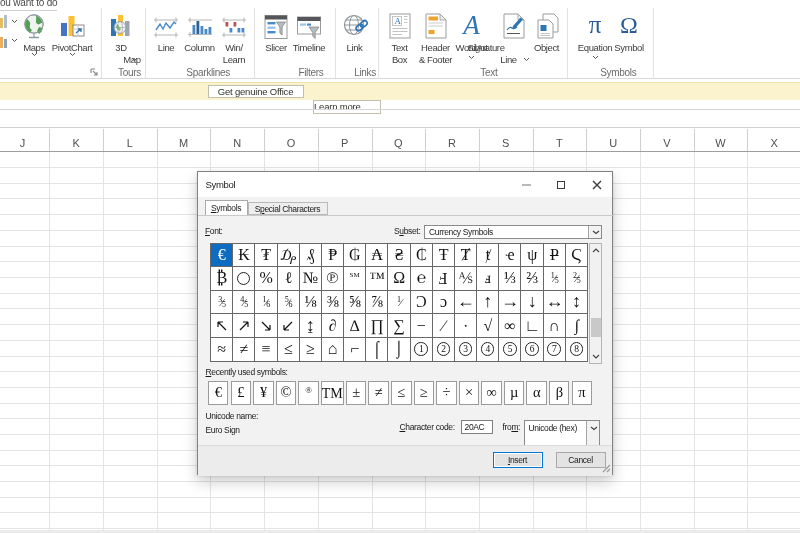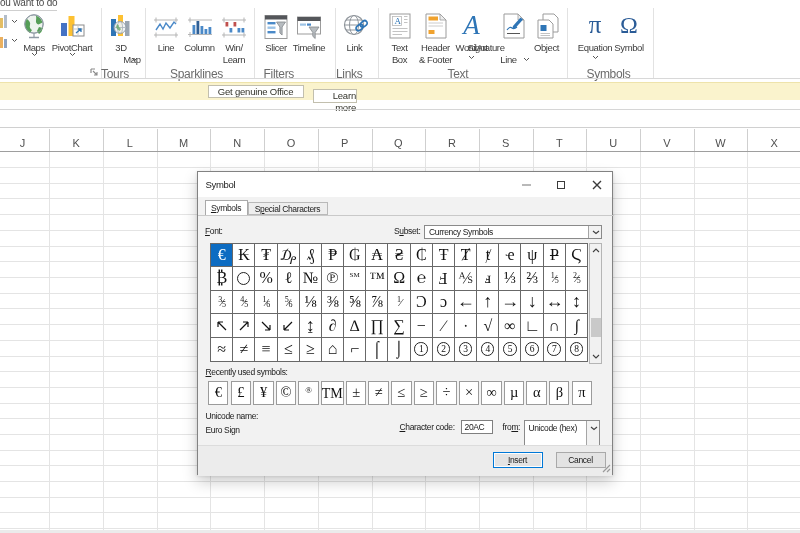--- a/index.html
+++ b/index.html
@@ -1,19 +1,19 @@
 <!DOCTYPE html>
 <html><head><meta charset="utf-8"><style>
 *{margin:0;padding:0;box-sizing:border-box}
 html,body{width:800px;height:533px;overflow:hidden;background:#fff;
 font-family:"Liberation Sans",sans-serif;}
 #stage{position:relative;width:800px;height:533px;overflow:hidden;background:#fff}
 .abs{position:absolute}
 .lbl{position:absolute;font-size:9.5px;letter-spacing:-0.4px;color:#3c3c3c;text-align:center;white-space:nowrap;line-height:12px}
-.grp{position:absolute;font-size:12px;letter-spacing:-0.3px;color:#6b6b6b;text-align:left;white-space:nowrap}
+.grp{position:absolute;font-size:10px;letter-spacing:-0.3px;color:#6b6b6b;text-align:right;white-space:nowrap}
 .sep{position:absolute;width:1px;background:#e2e2e2}
 .hl{position:absolute;background:#e4e4e4;height:1px}
 </style></head><body>
 <div id="stage">
 
 <div class="abs" style="left:0px;top:-3px;font-size:10px;letter-spacing:-0.2px;color:#4a4a4a">ou want to do</div>
 <div class="abs" style="left:0;top:15px;width:7px;height:13px;overflow:hidden">
       <div class="abs" style="left:0;top:3px;width:3px;height:10px;background:#e3bd64"></div>
       <div class="abs" style="left:4px;top:0;width:3px;height:13px;background:#b3bdc9"></div>
     </div>
@@ -201,21 +201,21 @@
 <svg class="abs" style="left:591.5px;top:55px" width="7" height="5">
       <polyline points="1,1 3.5,3.5 6,1" stroke="#555" stroke-width="1" fill="none"></polyline>
     </svg>
 <div class="abs" style="left:616px;top:10px;width:26px;height:30px;font-family:'Liberation Serif',serif;font-size:24px;color:#2b5c97;text-align:center;line-height:30px">Ω</div>
 <div class="lbl" style="left:609px;top:42px;width:40px">Symbol</div>
 <div class="grp" style="left:586.5px;top:67px;width:50px">Symbols</div>
 <div class="sep" style="left:653px;top:8px;height:70px"></div>
 <div class="hl" style="left:0;top:78px;width:800px;background:#d8d8d8"></div>
 <div class="abs" style="left:0;top:82px;width:800px;height:17.5px;background:#faf3cd;border-top:1px solid #eee3ab"></div>
 <div class="abs" style="left:207.5px;top:84.5px;width:96px;height:13.5px;background:#fff;border:1px solid #c2bfae;font-size:9.5px;letter-spacing:-0.2px;color:#32322a;text-align:center;line-height:12px">Get genuine Office</div>
-<div class="abs" style="left:313px;top:89px;width:44px;height:13.5px;background:#fff;border:1px solid #c2bfae;font-size:9.5px;letter-spacing:-0.2px;color:#32322a;text-align:right;line-height:12px">Learn more</div>
+<div class="abs" style="left:313px;top:100px;width:68px;height:13.5px;background:#fff;border:1px solid #c2bfae;font-size:9.5px;letter-spacing:-0.2px;color:#32322a;text-align:left;line-height:12px">Learn more</div>
 <div class="hl" style="left:0;top:109px;width:800px;background:#d6d6d6"></div>
 <div class="hl" style="left:0;top:127px;width:800px;background:#d0d0d0"></div>
 <div class="abs" style="left:-4.4px;top:137px;width:53.7px;text-align:center;font-size:11px;color:#505050">J</div>
 <div class="abs" style="left:49.3px;top:137px;width:53.7px;text-align:center;font-size:11px;color:#505050">K</div>
 <div class="abs" style="left:103.0px;top:137px;width:53.7px;text-align:center;font-size:11px;color:#505050">L</div>
 <div class="abs" style="left:156.7px;top:137px;width:53.7px;text-align:center;font-size:11px;color:#505050">M</div>
 <div class="abs" style="left:210.4px;top:137px;width:53.7px;text-align:center;font-size:11px;color:#505050">N</div>
 <div class="abs" style="left:264.1px;top:137px;width:53.7px;text-align:center;font-size:11px;color:#505050">O</div>
 <div class="abs" style="left:317.8px;top:137px;width:53.7px;text-align:center;font-size:11px;color:#505050">P</div>
 <div class="abs" style="left:371.5px;top:137px;width:53.7px;text-align:center;font-size:11px;color:#505050">Q</div>

